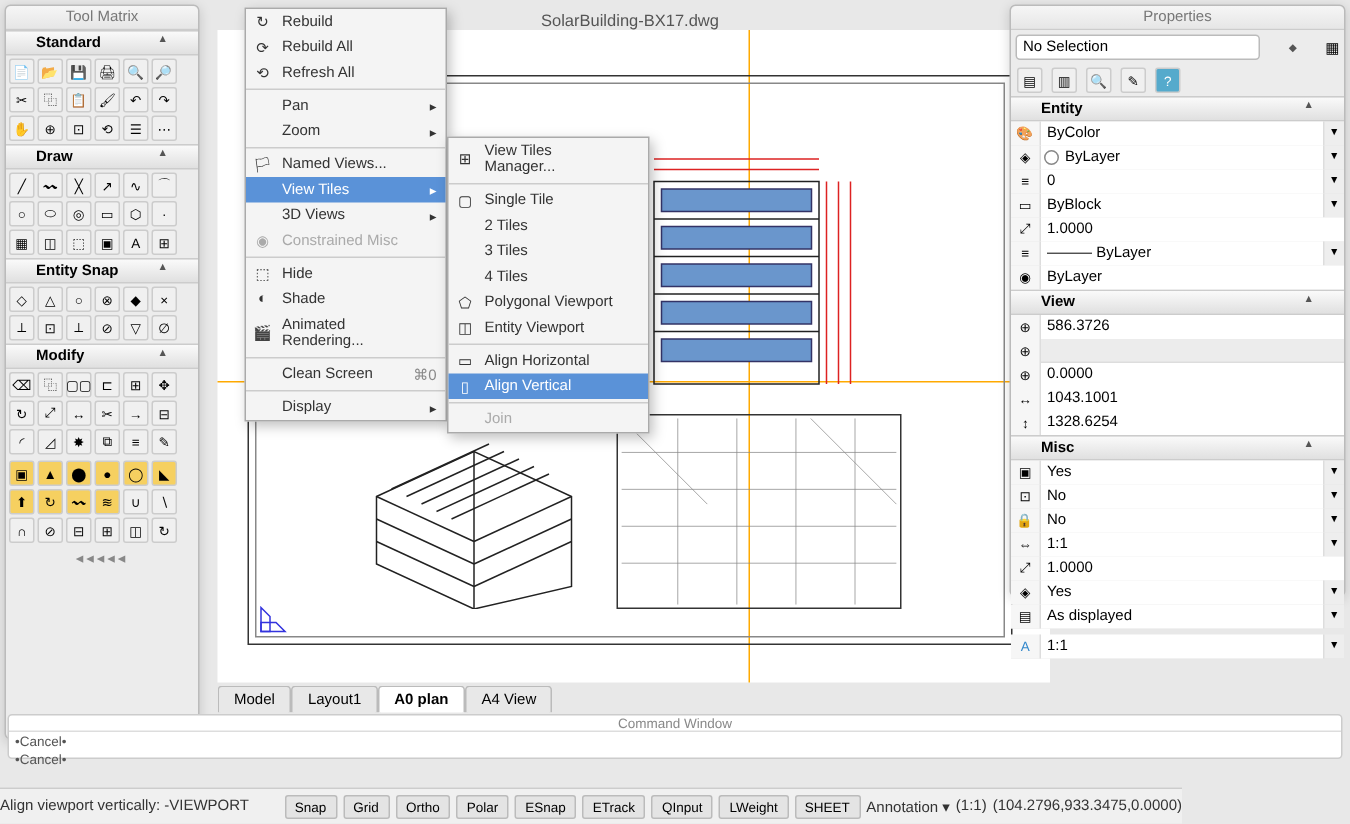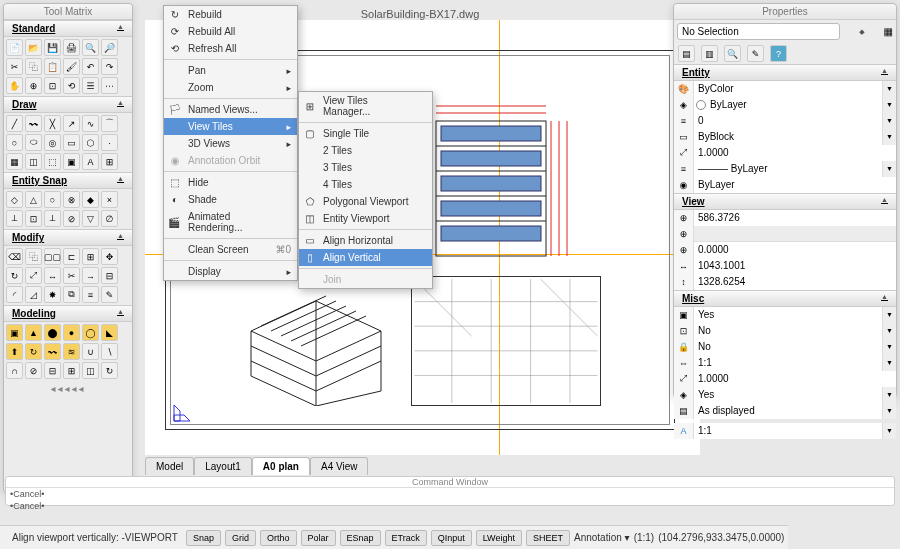--- a/index.html
+++ b/index.html
@@ -1,19 +1,19 @@
 <!DOCTYPE html>
 <html><head>
 <meta charset="utf-8">
 <style>
 * { box-sizing: border-box; margin: 0; padding: 0; font-family: -apple-system, "Lucida Grande", sans-serif; font-size: 10px; }
 body { background: #e8e8e8; width: 900px; height: 549px; position: relative; overflow: hidden; }
 .panel { position: absolute; background: #ececec; border: 1px solid #bbb; border-radius: 4px; box-shadow: 0 2px 8px rgba(0,0,0,0.15); }
 .panel-title { text-align: center; font-size: 10px; color: #777; padding: 2px 0; background: linear-gradient(#f6f6f6,#e6e6e6); border-bottom: 1px solid #ccc; border-radius: 4px 4px 0 0; }
-.section-head { background: linear-gradient(#fafafa,#e0e0e0); border-top: 1px solid #ccc; border-bottom: 1px solid #ccc; padding: 2px 8px; font-weight: bold; font-size: 10px; display:flex; justify-content:space-between;text-decoration:underline; }
+.section-head { background: linear-gradient(#fafafa,#e0e0e0); border-top: 1px solid #ccc; border-bottom: 1px solid #ccc; padding: 2px 20px; font-weight: bold; font-size: 10px; display:flex; justify-content:space-between; }
 .tool-grid { display: flex; flex-wrap: wrap; padding: 2px; gap: 2px; }
 .tool-btn { width: 17px; height: 17px; background: #f0f0f0; border: 1px solid #ccc; border-radius: 2px; display:flex; align-items:center; justify-content:center; font-size:9px; }
 .doc-title { position:absolute; left:140px; right:710px; left:140px; width:560px; top:5px; text-align:center; font-size:11px; color:#555; padding:3px 0;}
 .canvas { position:absolute; left:145px; top:20px; width:555px; height:435px; background:#fff; }
 .paper { position:absolute; left:20px; top:30px; width:510px; height:380px; border:1px solid #333; }
 .inner-border { position:absolute; left:4px; top:4px; right:4px; bottom:4px; border:1px solid #888; }
 .bldg-iso { position:absolute; left:75px; top:220px; width:150px; height:135px; }
 .bldg-flat { position:absolute; left:245px; top:225px; width:190px; height:130px; border:1px solid #333; }
 .bldg-elev { position:absolute; left:265px; top:40px; width:140px; height:170px; }
 .crosshair-h { position:absolute; left:0; right:0; top:234px; border-top:1px solid #fa0; }
@@ -24,21 +24,21 @@
 .menu-item.highlight { background:#5a92d8; color:#fff; }
 .menu-sep { border-top:1px solid #ccc; margin:2px 0; }
 .menu-item .arrow { position:absolute; right:6px; font-size:9px; }
 .menu-ico { position:absolute; left:4px; width:14px; height:14px; display:flex; align-items:center; justify-content:center; font-size:10px;}
 .tabs { position:absolute; left:145px; top:457px; display:flex; gap:0; }
 .tab { padding:3px 10px; font-size:10px; background:#e8e8e8; border:1px solid #bbb; border-bottom:none; border-radius:3px 3px 0 0;}
 .tab.active { background:#fff;font-weight:bold; }
 .cmdwin { position:absolute; left:5px; top:476px; width:890px; height:30px; background:#ffffff; border:1px solid #ccc; border-radius:3px; }
 .cmdwin-title { text-align:center; font-size:9px; color:#888; border-bottom:1px solid #ddd;}
 .cancel { font-size:9px; color:#555; padding:1px 4px;}
-.statusbar { position:absolute; left:0; bottom:0; width:788px; height:24px; background:#f0f0f0; border-top:1px solid #ccc; display:flex; align-items:center; padding:0 12px; gap:4px;}
+.statusbar { position:absolute; left:0; bottom:0; width:788px; height:24px; background:#f0f0f0; border-top:1px solid #ccc; display:flex; align-items:center; padding:0 0; gap:4px;}
 .sb-text { font-size:10px; color:#333; flex:0 0 auto;}
 .sb-spacer { flex:1; }
 .sb-btn { padding:2px 6px; font-size:9px; background:#e4e4e4; border:1px solid #bbb; border-radius:2px;}
 .prop-row { display:flex; align-items:center; height:16px; border-bottom:1px solid #ddd; }
 .prop-ico { width:20px; height:16px; display:flex; align-items:center; justify-content:center; background:#f6f6f6; border-right:1px solid #ddd; font-size:9px;}
 .prop-val { flex:1; background:#fff; padding:0 4px; font-size:10px; height:16px; line-height:16px; border:none;}
 .prop-drop { width:14px; text-align:center; background:#eee; border-left:1px solid #ddd; font-size:7px; line-height:16px;}
 .sel-row { display:flex; padding:3px; gap:19px; align-items:center;}
 .sel-input { flex:1; background:#fff; border:1px solid #bbb; border-radius:3px; padding:2px 4px; font-size:10px;}
 .tri { font-size:7px; color:#555;}
@@ -142,24 +142,20 @@
       <div class="tool-btn">→</div>
       <div class="tool-btn">⊟</div>
     <div class="tool-btn">◜</div>
       <div class="tool-btn">◿</div>
       <div class="tool-btn">✸</div>
       <div class="tool-btn">⧉</div>
       <div class="tool-btn">≡</div>
       <div class="tool-btn">✎</div>
   </div>
 
-  <div class="section-head">
-      <span>Modeling</span>
-      <span class="tri">▲</span>
-    </div>
   <div class="tool-grid">
     <div class="tool-btn" style="background:#f6d060">▣</div>
       <div class="tool-btn" style="background:#f6d060">▲</div>
       <div class="tool-btn" style="background:#f6d060">⬤</div>
       <div class="tool-btn" style="background:#f6d060">●</div>
       <div class="tool-btn" style="background:#f6d060">◯</div>
       <div class="tool-btn" style="background:#f6d060">◣</div>
     <div class="tool-btn" style="background:#f6d060">⬆</div>
       <div class="tool-btn" style="background:#f6d060">↻</div>
       <div class="tool-btn" style="background:#f6d060">〰</div>
@@ -286,21 +282,21 @@
   <div class="menu-item highlight">
       <span>View Tiles</span>
       <span class="arrow">▸</span>
     </div>
   <div class="menu-item">
       <span>3D Views</span>
       <span class="arrow">▸</span>
     </div>
   <div class="menu-item disabled">
       <span class="menu-ico">◉</span>
-      <span>Annotation Orbit</span>
+      <span>Constrained Misc</span>
     </div>
   <div class="menu-sep"></div>
   <div class="menu-item">
       <span class="menu-ico">⬚</span>
       <span>Hide</span>
     </div>
   <div class="menu-item">
       <span class="menu-ico">◐</span>
       <span>Shade</span>
     </div>

